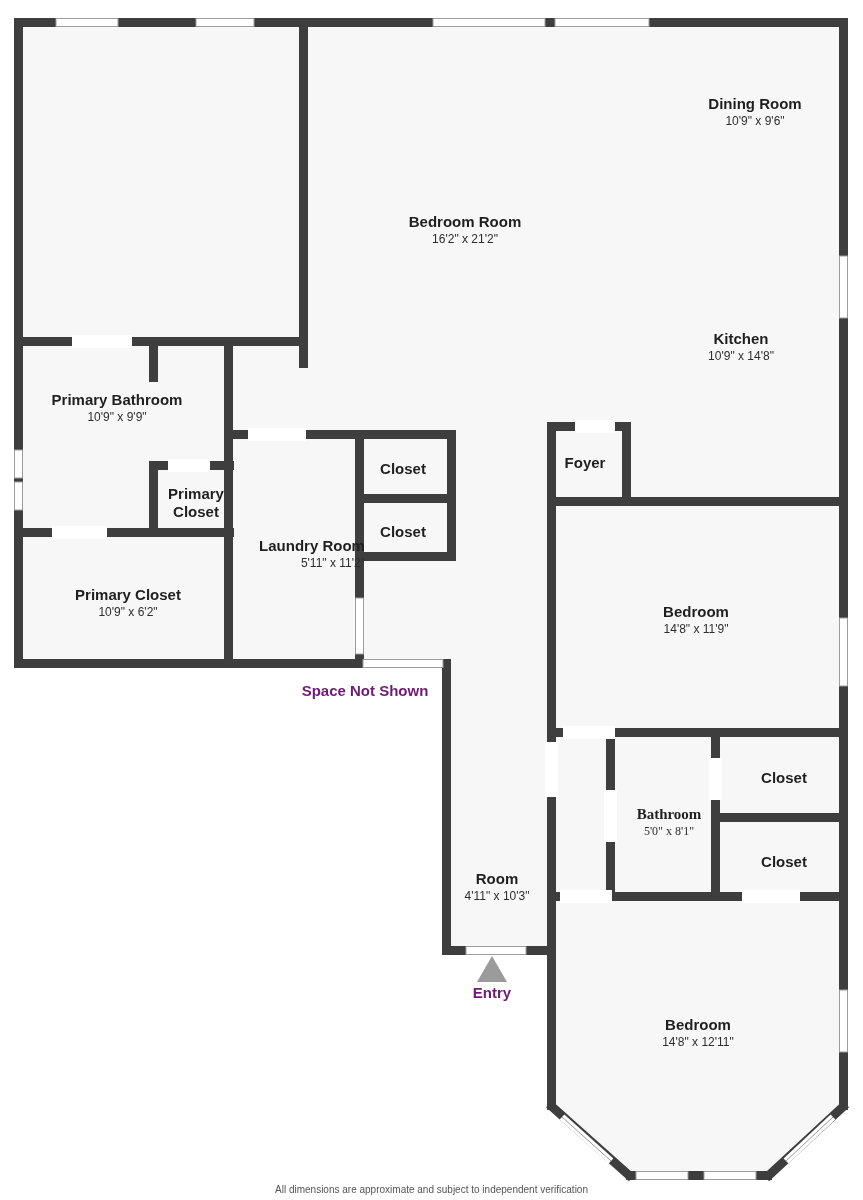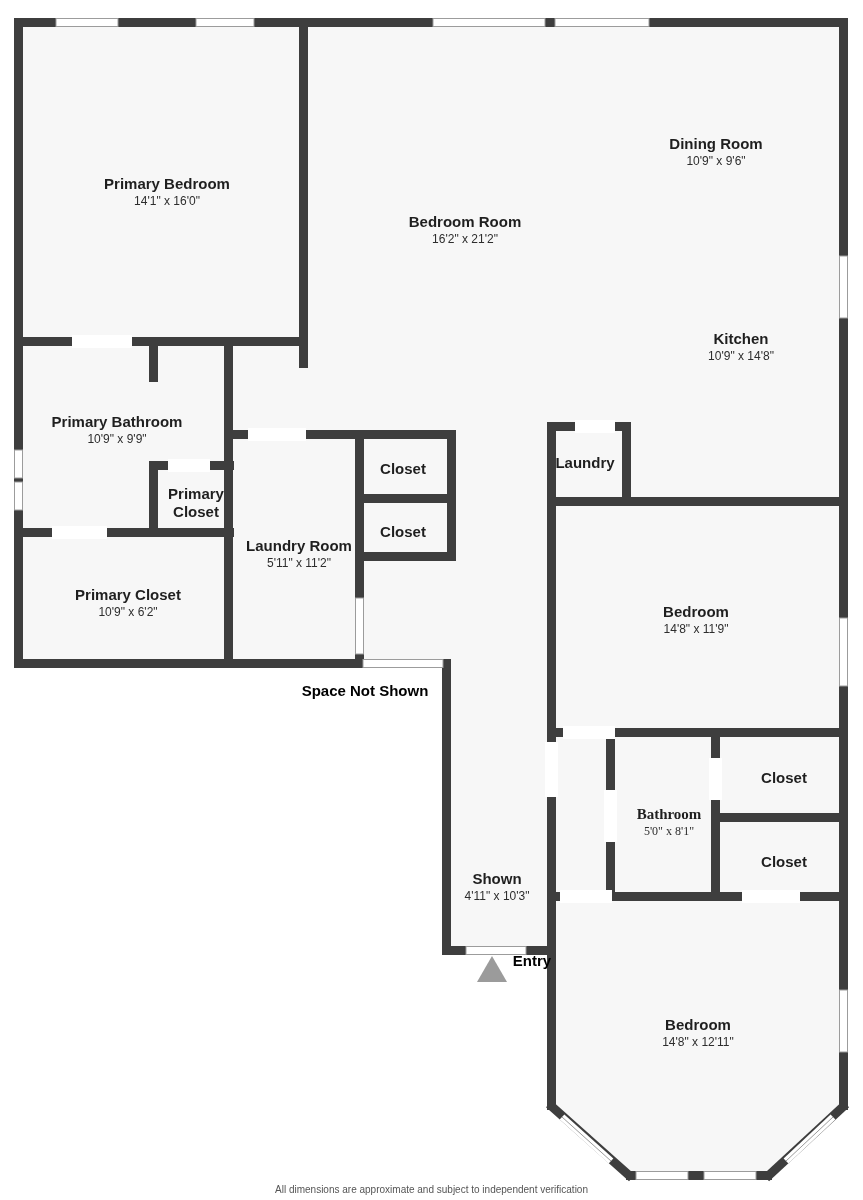--- a/index.html
+++ b/index.html
@@ -22,21 +22,21 @@
   }
   .room-name { font-size: 15px; font-weight: 700; color: #1f1f1f; }
   .room-dims { font-size: 12px; font-weight: 400; color: #2d2d2d; margin-top: 1px; }
   .room-dims:empty { display: none; }
   .wrap { white-space: normal; width: 78px; }
   .annotation {
     position: absolute;
     transform: translate(-50%, -50%);
     font-size: 15px;
     font-weight: 700;
-    color: #000000;
+    color: #701a75;
     white-space: nowrap;
     z-index: 2;
   }
   .disclaimer {
     position: absolute;
     left: 50%;
     bottom: 5px;
     transform: translateX(-50%);
     font-size: 10px;
     color: #555555;
@@ -120,57 +120,53 @@
     <g>
       <line x1="562" y1="1117" x2="611" y2="1161" stroke="#FFFFFF" stroke-width="7"></line>
       <line x1="833" y1="1117" x2="786" y2="1161" stroke="#FFFFFF" stroke-width="7"></line>
       <line x1="562" y1="1117" x2="611" y2="1161" stroke="#9C9C9C" stroke-width="1"></line>
       <line x1="833" y1="1117" x2="786" y2="1161" stroke="#9C9C9C" stroke-width="1"></line>
     </g>
 
     <polygon points="492,956 507,982 477,982" fill="#9B9B9B"></polygon>
   </svg>
 
-  <div class="room-label" style="left:167px; top:192px;">
-    <div class="room-name">Primary Bedroom</div>
-    <div class="room-dims">14'1" x 16'0"</div>
-  </div>
-  <div class="room-label" style="left:716px; top:112px;margin-top:40px;">
+  <div class="room-label" style="left:755px; top:112px;">
     <div class="room-name">Dining Room</div>
     <div class="room-dims">10'9" x 9'6"</div>
   </div>
   <div class="room-label" style="left:465px; top:230px;">
     <div class="room-name">Bedroom Room</div>
     <div class="room-dims">16'2" x 21'2"</div>
   </div>
   <div class="room-label" style="left:741px; top:347px;text-align:center;">
     <div class="room-name">Kitchen</div>
     <div class="room-dims">10'9" x 14'8"</div>
   </div>
-  <div class="room-label" style="left:117px; top:430px;">
+  <div class="room-label" style="left:117px; top:408px;">
     <div class="room-name">Primary Bathroom</div>
     <div class="room-dims">10'9" x 9'9"</div>
   </div>
   <div class="room-label" style="left:585px; top:463px;">
-    <div class="room-name">Laundry</div>
+    <div class="room-name">Foyer</div>
 
   </div>
   <div class="room-label" style="left:403px; top:469px;">
     <div class="room-name">Closet</div>
 
   </div>
   <div class="room-label" style="left:196px; top:503px;">
     <div class="room-name wrap">Primary Closet</div>
 
   </div>
   <div class="room-label" style="left:403px; top:532px;">
     <div class="room-name">Closet</div>
 
   </div>
-  <div class="room-label" style="left:299px; top:554px;">
+  <div class="room-label" style="left:312px; top:554px;text-align:right;">
     <div class="room-name">Laundry Room</div>
     <div class="room-dims">5'11" x 11'2"</div>
   </div>
   <div class="room-label" style="left:128px; top:603px;">
     <div class="room-name">Primary Closet</div>
     <div class="room-dims">10'9" x 6'2"</div>
   </div>
   <div class="room-label" style="left:696px; top:620px;">
     <div class="room-name">Bedroom</div>
     <div class="room-dims">14'8" x 11'9"</div>
@@ -181,26 +177,26 @@
   </div>
   <div class="room-label" style="left:669px; top:822px;font-family:Liberation Serif, serif;">
     <div class="room-name">Bathroom</div>
     <div class="room-dims">5'0" x 8'1"</div>
   </div>
   <div class="room-label" style="left:784px; top:862px;">
     <div class="room-name">Closet</div>
 
   </div>
   <div class="room-label" style="left:497px; top:887px;">
-    <div class="room-name">Shown</div>
+    <div class="room-name">Room</div>
     <div class="room-dims">4'11" x 10'3"</div>
   </div>
   <div class="room-label" style="left:698px; top:1033px;">
     <div class="room-name">Bedroom</div>
     <div class="room-dims">14'8" x 12'11"</div>
   </div>
 
   <div class="annotation" style="left:365px; top:690px;">Space Not Shown</div>
-  <div class="annotation" style="left:492px; top:960px;margin-left:40px;">Entry</div>
+  <div class="annotation" style="left:492px; top:992px;">Entry</div>
 
   <div class="disclaimer">All dimensions are approximate and subject to independent verification</div>
 
 </div>
 
 </body></html>

